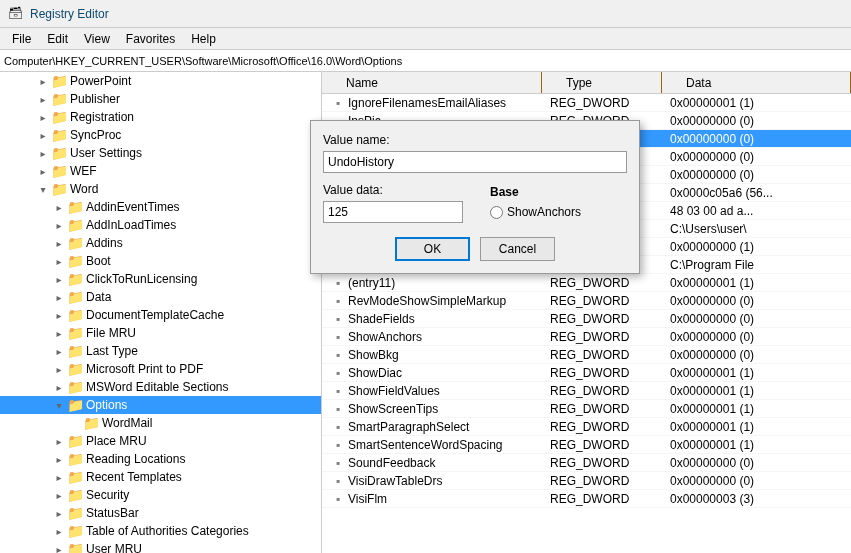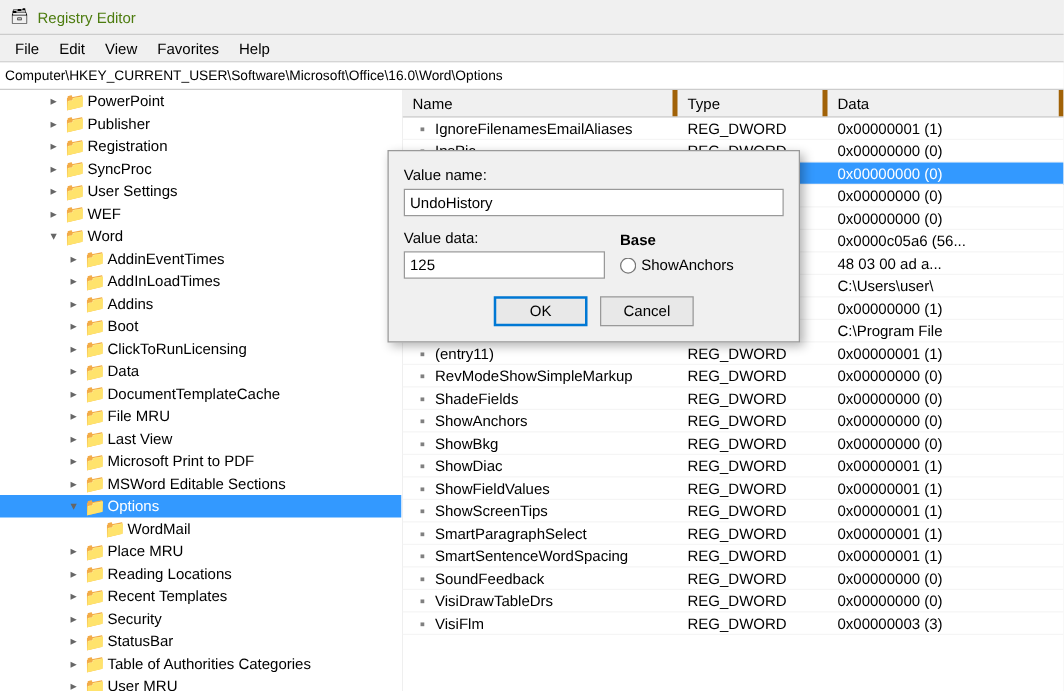--- a/index.html
+++ b/index.html
@@ -8,21 +8,21 @@
     
     .title-bar {
       background: #f0f0f0;
       height: 28px;
       display: flex;
       align-items: center;
       padding: 0 8px;
       border-bottom: 1px solid #ccc;
     }
     .title-bar-icon { width: 16px; height: 16px; margin-right: 6px; }
-    .title-bar-text { font-size: 12px; color: #4d7c0f; }
+    .title-bar-text { font-size: 12px; color: #0c4a6e; }
 
     
     .menu-bar {
       background: #f0f0f0;
       height: 22px;
       display: flex;
       align-items: center;
       padding: 0 4px;
       border-bottom: 1px solid #ccc;
     }
@@ -109,24 +109,24 @@
       display: flex;
       background: #f0f0f0;
       border-bottom: 1px solid #ccc;
       height: 22px;
       align-items: center;
       position: sticky;
       top: 0;
       z-index: 1;
     }
     .col-header {
-      padding: 0 8px;
+      padding: 0 24px;
       font-size: 12px;
       font-weight: normal;
-      border-right: 4px solid #a16207;
+      border-right: 1px solid #a16207;
       height: 100%;
       display: flex;
       align-items: center;
     }
     .col-name { width: 220px; }
     .col-type { width: 120px; }
     .col-data { flex: 1; }
 
     .reg-row {
       display: flex;
@@ -214,29 +214,30 @@
       font-size: 12px;
       background: #fff;
       margin-bottom: 10px;
     }
     .dialog-row {
       display: flex;
       gap: 12px;
       align-items: flex-end;
     }
     .dialog-value-input {
-      width: 161px;
+      width: 140px;
       height: 22px;
       border: 1px solid #999;
       padding: 0 4px;
       font-size: 12px;
       background: #fff;
     }
     .dialog-base-section {
       flex: 1;
+      margin-left: 15px;
     }
     .dialog-base-title {
       font-size: 12px;
       font-weight: bold;
       margin-bottom: 6px;
     }
     .radio-row {
       display: flex;
       align-items: center;
       margin-bottom: 4px;
@@ -377,21 +378,21 @@
       <div class="tree-item">
     <span class="tree-indent" style="width:48px"></span>
     <span class="expand-btn">▸</span>
     <span class="folder-icon folder-closed">📁</span>
     <span>File MRU</span>
   </div>
       <div class="tree-item">
     <span class="tree-indent" style="width:48px"></span>
     <span class="expand-btn">▸</span>
     <span class="folder-icon folder-closed">📁</span>
-    <span>Last View</span>
+    <span>Last Type</span>
   </div>
       <div class="tree-item">
     <span class="tree-indent" style="width:48px"></span>
     <span class="expand-btn">▸</span>
     <span class="folder-icon folder-closed">📁</span>
     <span>Microsoft Print to PDF</span>
   </div>
       <div class="tree-item">
     <span class="tree-indent" style="width:48px"></span>
     <span class="expand-btn">▸</span>

